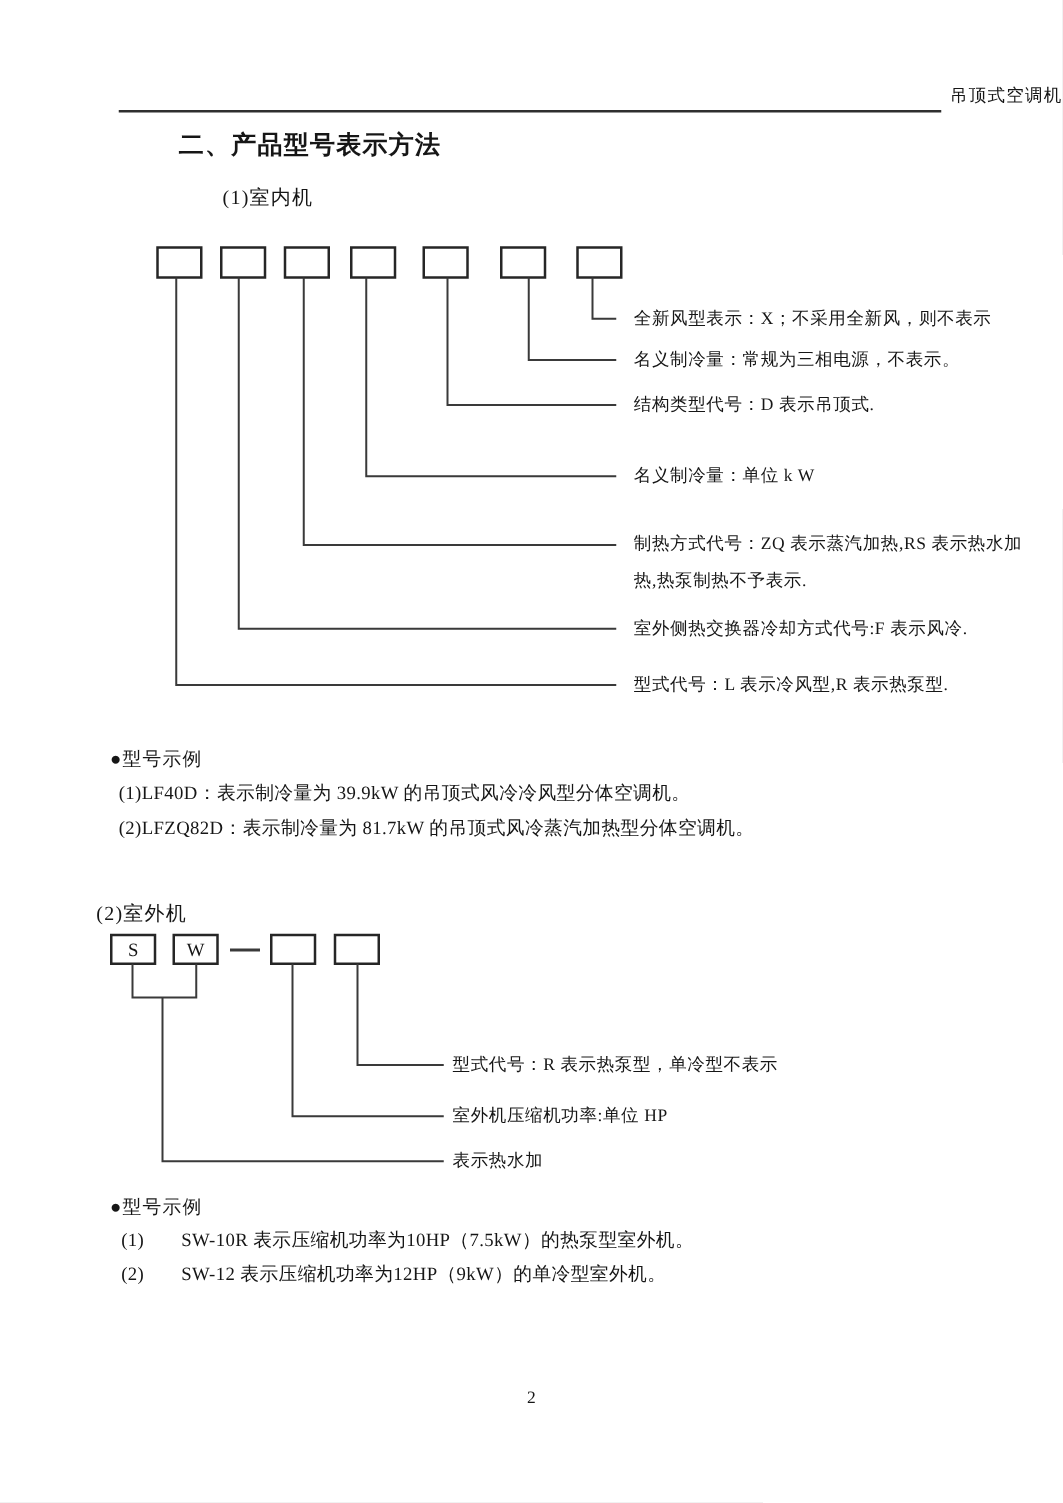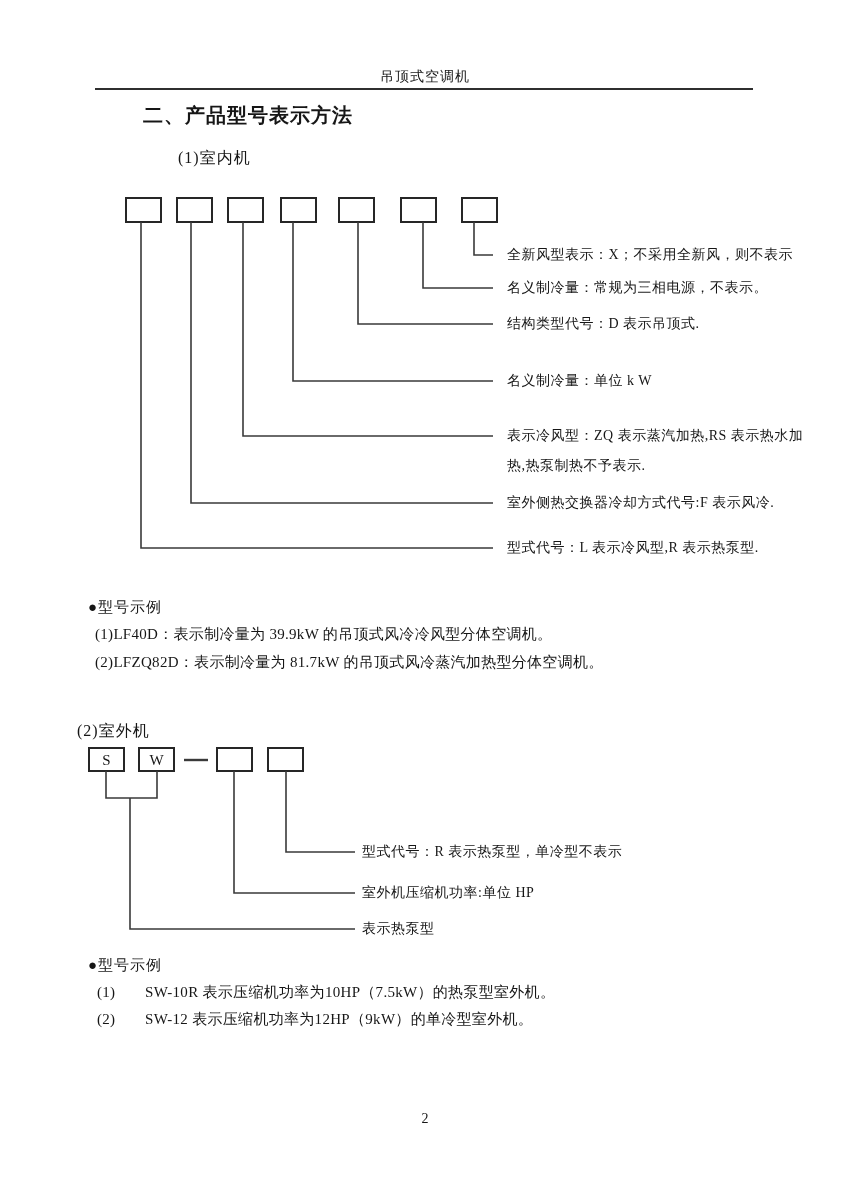--- a/index.html
+++ b/index.html
@@ -9,21 +9,21 @@
     margin:0 auto;
     background:#ffffff;
     font-family:"Liberation Serif","DejaVu Serif",serif;
     color:#161616;
     overflow:hidden;
   }
   .abs { position:absolute; }
 
   .header-title {
     top:68px; left:0; right:0;
-    text-align:center;
+    text-align:right;
     font-size:14px;
     letter-spacing:1px;
   }
   .header-rule {
     top:88px; left:95px; width:658px; height:2px;
     background:#2f2f2f;
   }
   .section-title {
     top:102px; left:103px;
     font-family:"Liberation Sans","DejaVu Sans",sans-serif;
@@ -113,32 +113,32 @@
     <path d="M106 771 V798 H157 V771"></path>
     <path d="M130 798 V929 H355"></path>
     <path d="M234 771 V893 H355"></path>
     <path d="M286 771 V852 H355"></path>
   </svg>
 
   <div class="dlabel" style="top:255px">全新风型表示：X；不采用全新风，则不表示</div>
   <div class="dlabel" style="top:288px">名义制冷量：常规为三相电源，不表示。</div>
   <div class="dlabel" style="top:324px">结构类型代号：D 表示吊顶式.</div>
   <div class="dlabel" style="top:381px">名义制冷量：单位 k W</div>
-  <div class="dlabel two-line" style="top:421px">表示冷风型：ZQ 表示蒸汽加热,RS 表示热水加
+  <div class="dlabel two-line" style="top:421px">制热方式代号：ZQ 表示蒸汽加热,RS 表示热水加
 热,热泵制热不予表示.</div>
   <div class="dlabel" style="top:503px">室外侧热交换器冷却方式代号:F 表示风冷.</div>
   <div class="dlabel" style="top:548px">型式代号：L 表示冷风型,R 表示热泵型.</div>
 
   <div class="abs examples-heading" style="top:598px; left:88px">●型号示例</div>
   <div class="abs example-line" style="top:625px; left:95px">(1)LF40D：表示制冷量为 39.9kW 的吊顶式风冷冷风型分体空调机。</div>
   <div class="abs example-line" style="top:653px; left:95px">(2)LFZQ82D：表示制冷量为 81.7kW 的吊顶式风冷蒸汽加热型分体空调机。</div>
 
   <div class="dlabel olabel" style="top:852px">型式代号：R 表示热泵型，单冷型不表示</div>
   <div class="dlabel olabel" style="top:893px">室外机压缩机功率:单位 HP</div>
-  <div class="dlabel olabel" style="top:929px">表示热泵型</div>
+  <div class="dlabel olabel" style="top:929px">表示热水加</div>
 
   <div class="abs examples-heading" style="top:956px; left:88px">●型号示例</div>
   <div class="abs example-line" style="top:983px; left:97px">
     <span class="ex-num">(1)</span><span>SW-10R 表示压缩机功率为10HP（7.5kW）的热泵型室外机。</span>
   </div>
   <div class="abs example-line" style="top:1010px; left:97px">
     <span class="ex-num">(2)</span><span>SW-12 表示压缩机功率为12HP（9kW）的单冷型室外机。</span>
   </div>
 
   <div class="abs page-number">2</div>

